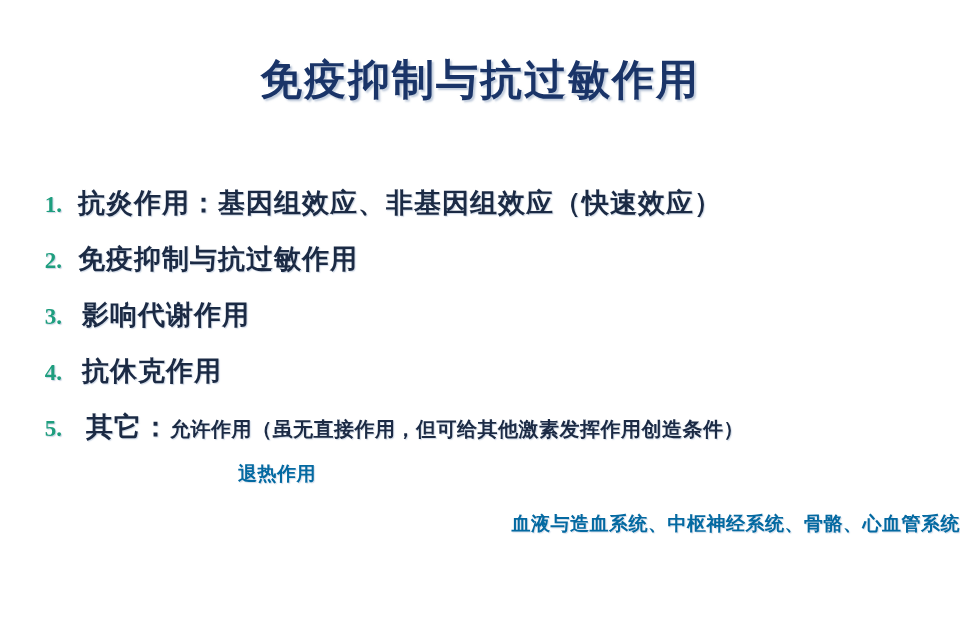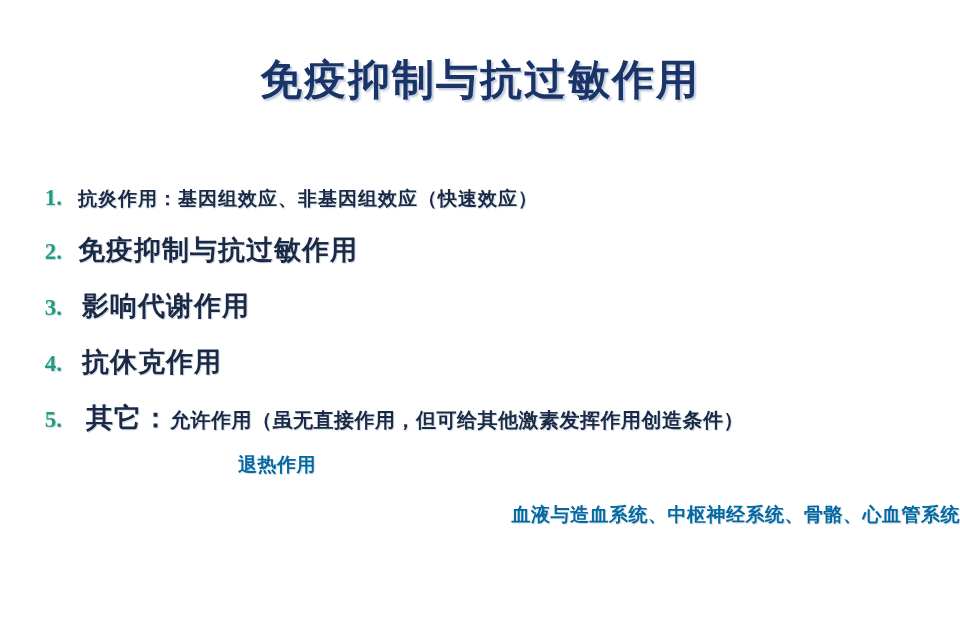--- a/index.html
+++ b/index.html
@@ -57,21 +57,21 @@
     text-shadow: 1px 1px 1px rgba(150,170,200,0.5);
   }
   .body-text {
     font-family: "Liberation Serif", serif;
     font-weight: bold;
     font-size: 27px;
     color: #1b2a44;
     letter-spacing: 1px;
     text-shadow: 1px 1px 1px rgba(150,170,200,0.45);
   }
-  .item-1 .body-text { font-size: 19px; }
+  .item-1 .body-text { font-size: 27px; }
   .item-2 .body-text { font-size: 27px; }
   .item-3 .body-text { font-size: 27px; padding-left: 4px; }
   .item-4 .body-text { font-size: 27px; padding-left: 4px; }
   .item-5 { margin-bottom: 8px; }
   .item-5 .body-text { font-size: 27px; padding-left: 8px; text-align: center; }
   .item-5 .tail {
     font-size: 20px;
     font-weight: bold;
     letter-spacing: 0.5px;
   }

